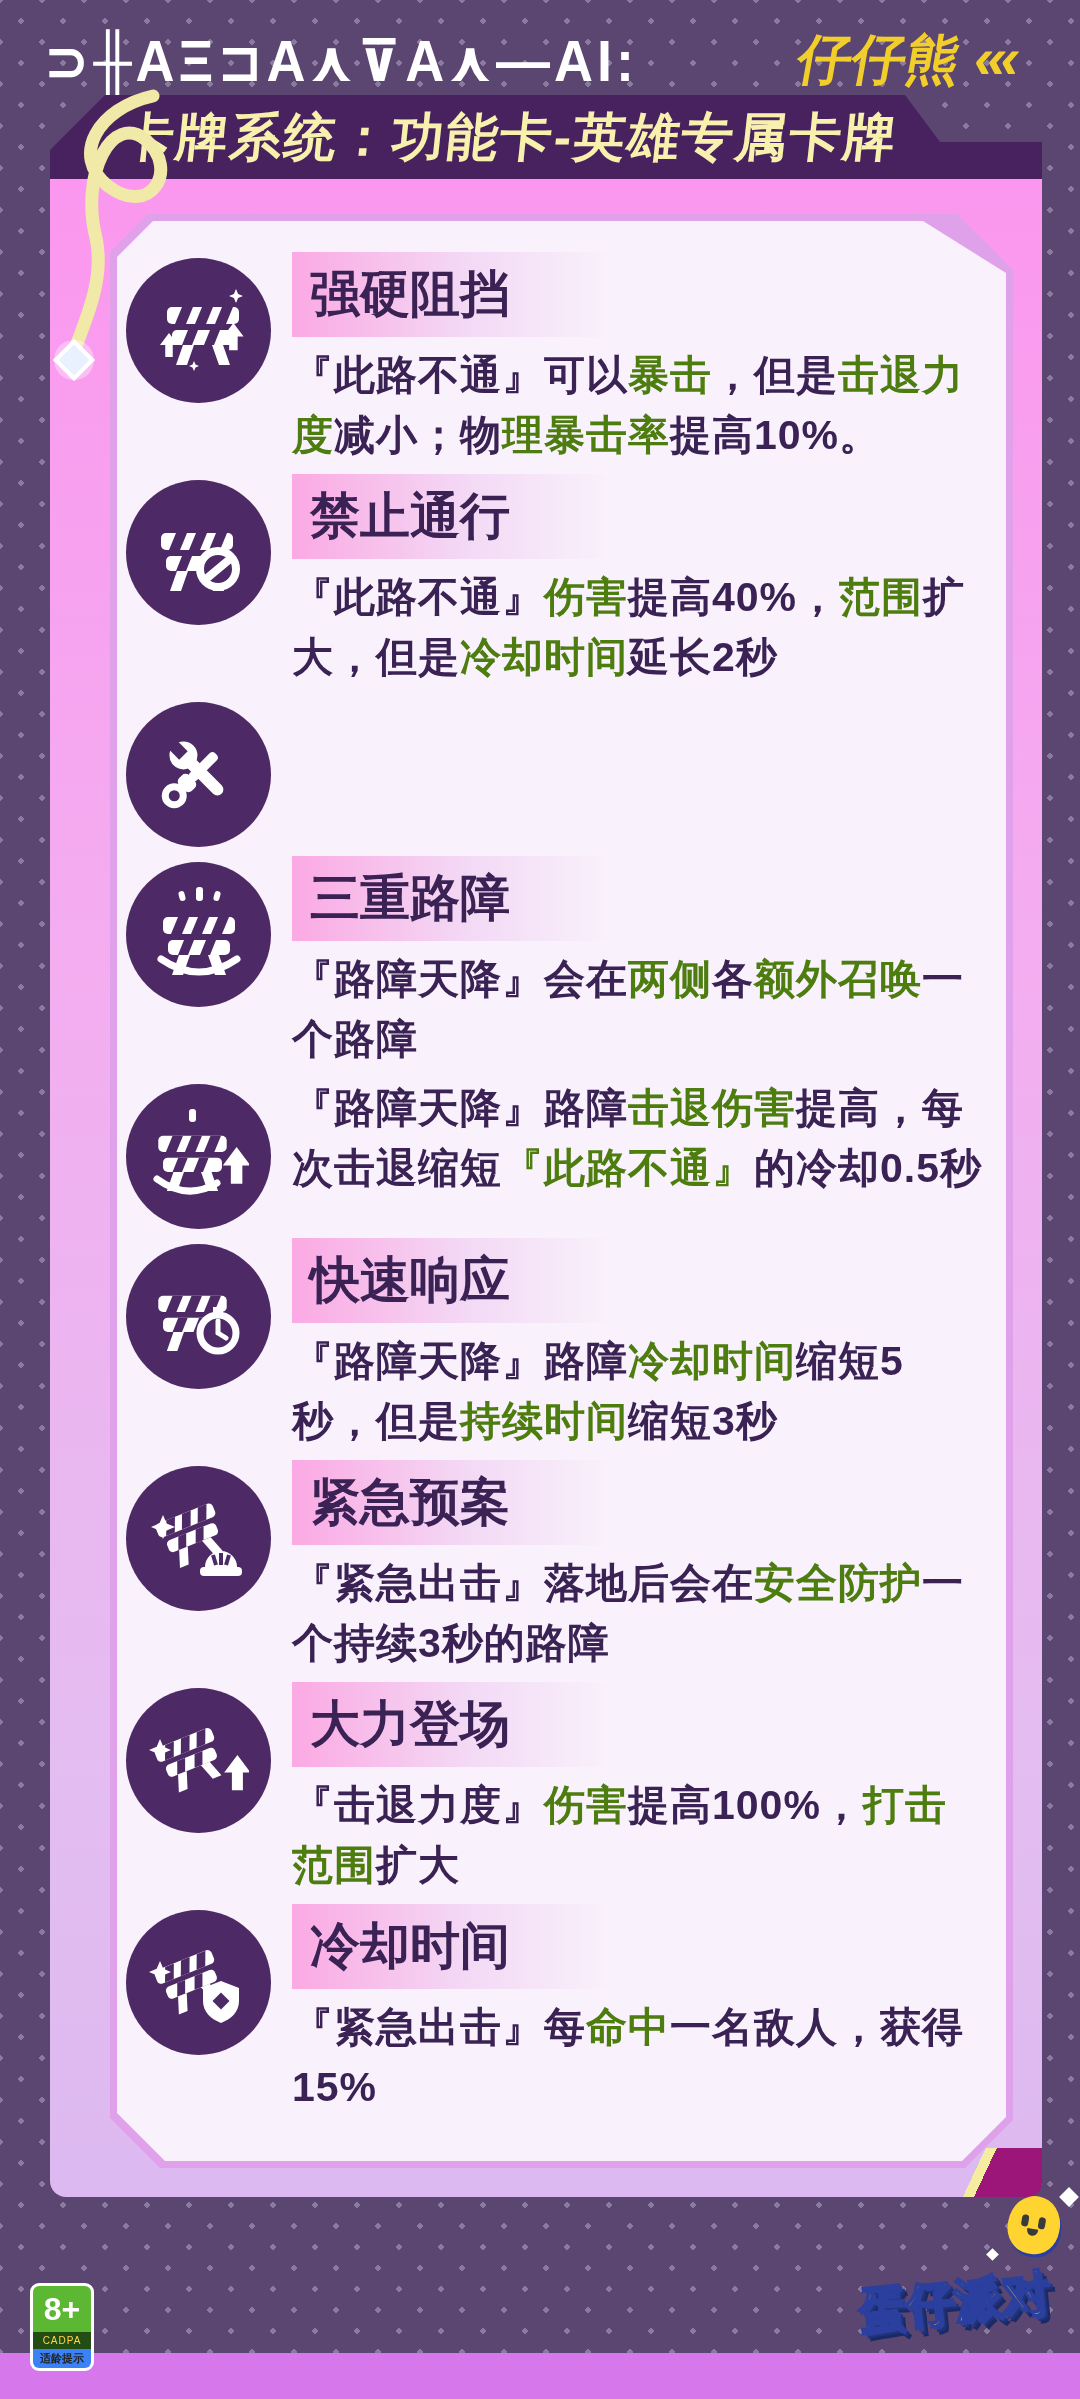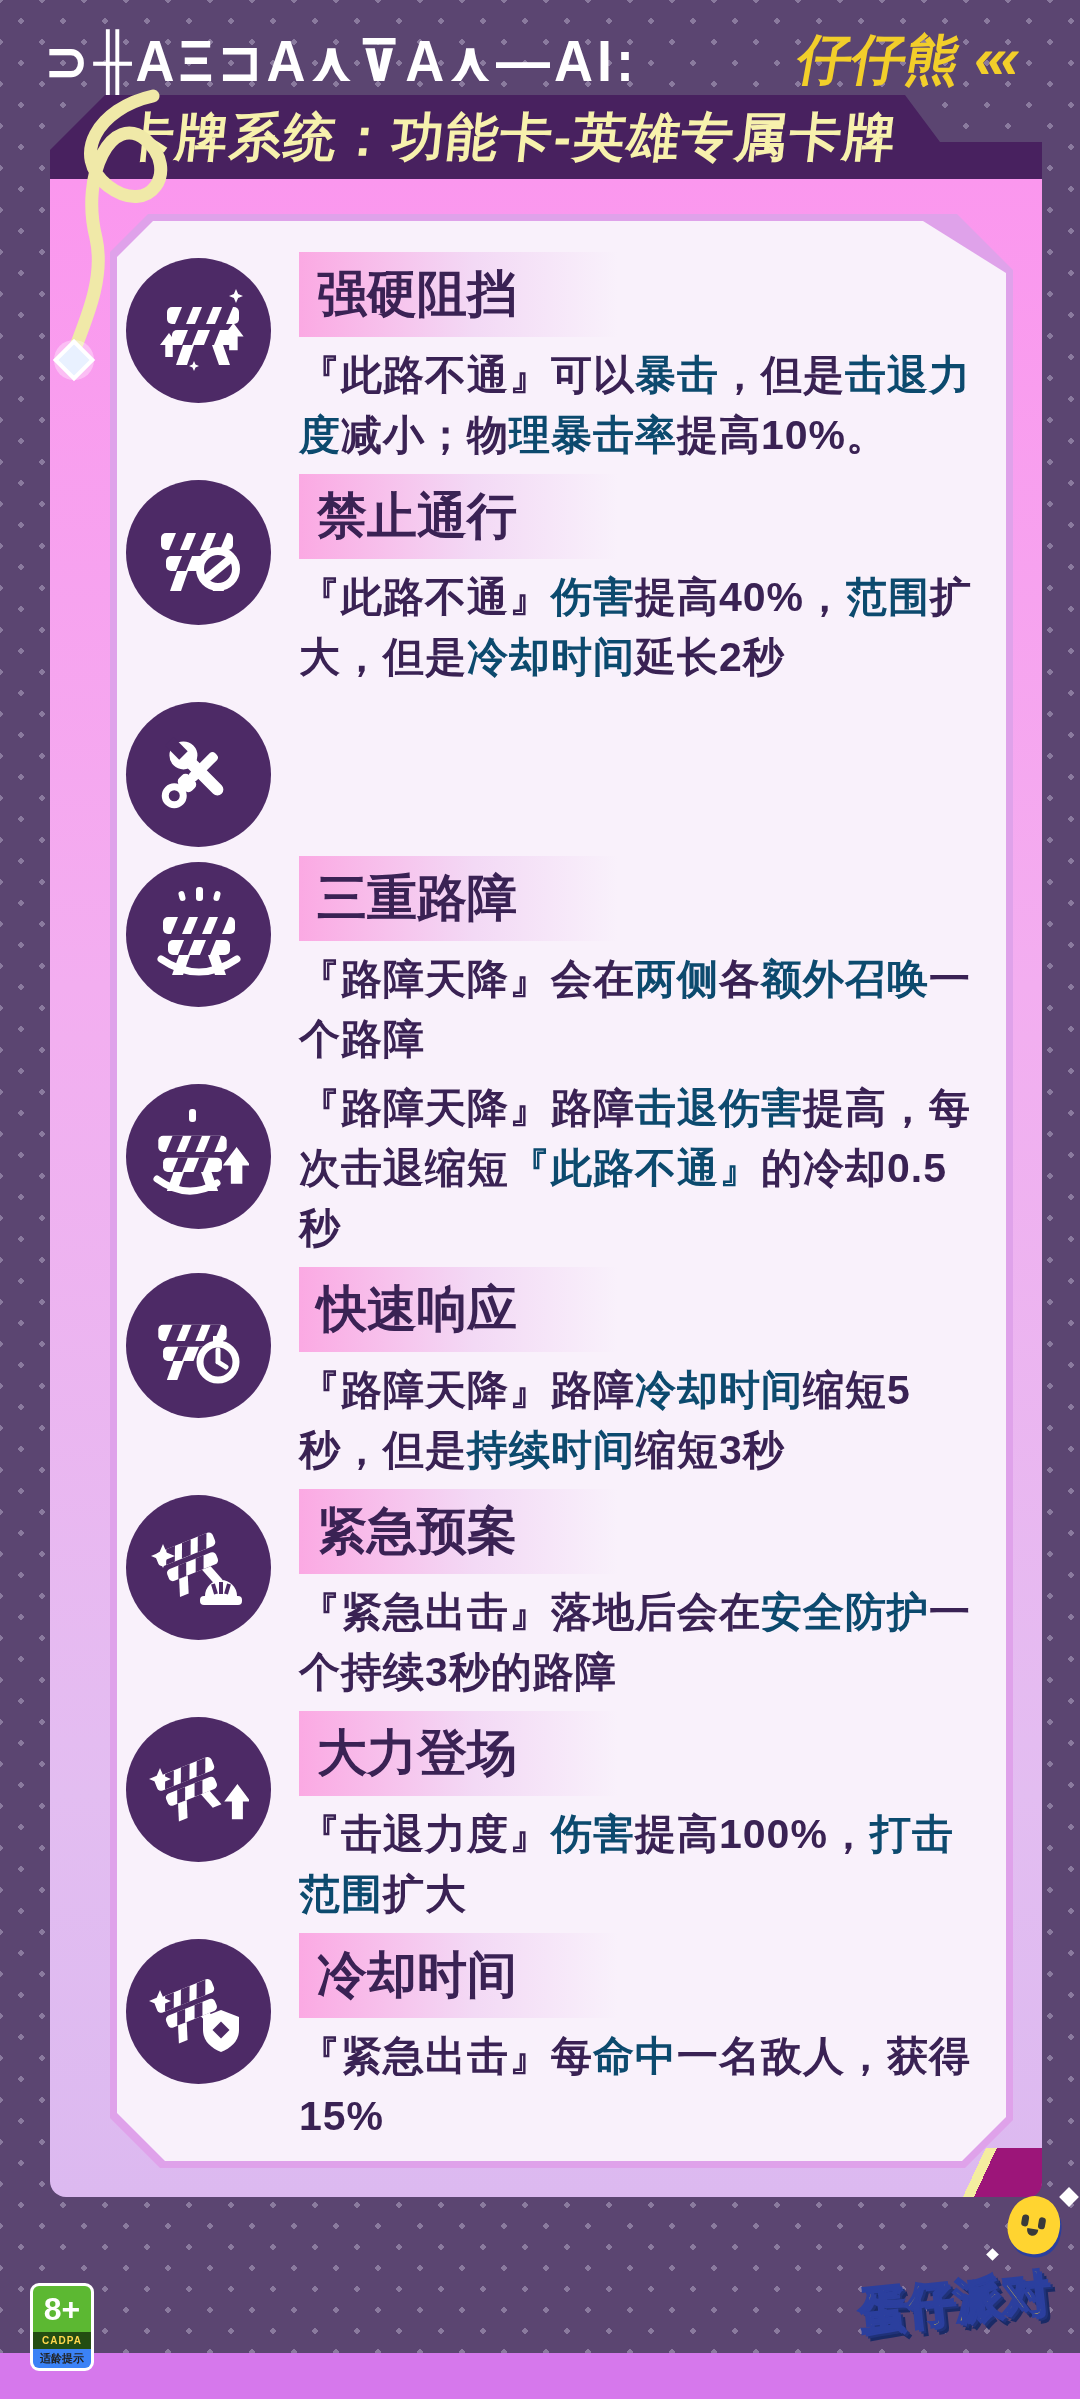--- a/index.html
+++ b/index.html
@@ -36,37 +36,37 @@
       border-bottom-right-radius:14px;}
 
   
   .card-border{position:absolute;left:110px;top:214px;width:903px;height:1954px;background:#dfa2ea;
       clip-path:polygon(38px 0,847px 0,903px 56px,903px 1906px,855px 1954px,50px 1954px,0 1904px,0 38px);}
   .card{position:absolute;inset:7px;background:#f9f1fb;
       clip-path:polygon(36px 0,806px 0,889px 52px,889px 1896px,845px 1940px,48px 1940px,0 1892px,0 36px);}
 
   .entries{position:absolute;left:110px;top:214px;width:903px;height:1954px;
       box-sizing:border-box;padding:38px 28px 0 16px;}
-  .entry{display:flex;gap:28px;margin-bottom:9px;align-items:flex-start;}
+  .entry{display:flex;gap:21px;margin-bottom:9px;align-items:flex-start;}
   .icon-wrap{flex:none;width:145px;height:145px;border-radius:50%;background:#4d2a66;
       display:flex;align-items:center;justify-content:center;margin-top:6px;}
   .icon-wrap svg{width:100px;height:100px;fill:#ffffff;}
   .entry-text{flex:1;min-width:0;}
   .entry-title{display:inline-block;font-size:50px;font-weight:bold;color:#3a2254;
       padding:9px 100px 9px 18px;margin:0 0 8px 0;
       background:linear-gradient(90deg,#fba9e3 0%,#f3d9f5 55%,rgba(248,241,251,.35) 100%);}
   .entry-desc{font-size:41px;line-height:60px;font-weight:bold;color:#3a2254;letter-spacing:1px;}
-  .entry-desc .hl{color:#0c4a6e;}
+  .entry-desc .hl{color:#4d7c0f;}
 
   
   .age-badge{position:absolute;left:30px;top:2283px;width:64px;height:88px;border:3px solid #ffffff;
       border-radius:9px;overflow:hidden;background:#ffffff;box-sizing:border-box;}
   .age-top{height:46px;background:#5cb832;color:#ffffff;font-size:32px;font-weight:bold;
       text-align:center;line-height:46px;}
-  .age-mid{height:17px;background:#234d12;color:#ffd74d;font-size:10px;font-weight:bold;
+  .age-mid{height:17px;background:#234d12;color:#ffd74d;font-size:10px;font-weight:normal;
       text-align:center;line-height:17px;letter-spacing:1px;}
   .age-low{height:19px;background:#3b82f6;color:#222222;font-size:11px;font-weight:bold;
       text-align:center;line-height:19px;}
   .logo{position:absolute;left:858px;top:2270px;transform:rotate(-6deg);
       font-size:48px;font-weight:900;color:#ffd430;white-space:nowrap;
       -webkit-text-stroke:2px #2b3f9e;
       text-shadow:3px 3px 0 #2b3f9e,5px 5px 0 #203279,7px 8px 0 #1a2a66;}
   .mascot{position:absolute;left:1008px;top:2196px;width:52px;height:58px;background:#ffd430;
       border-radius:50% 50% 46% 46%;transform:rotate(10deg);box-shadow:2px 3px 0 #2b3f9e;}
   .mascot .eye{position:absolute;top:20px;width:7px;height:12px;background:#3a3a3a;border-radius:4px;}

